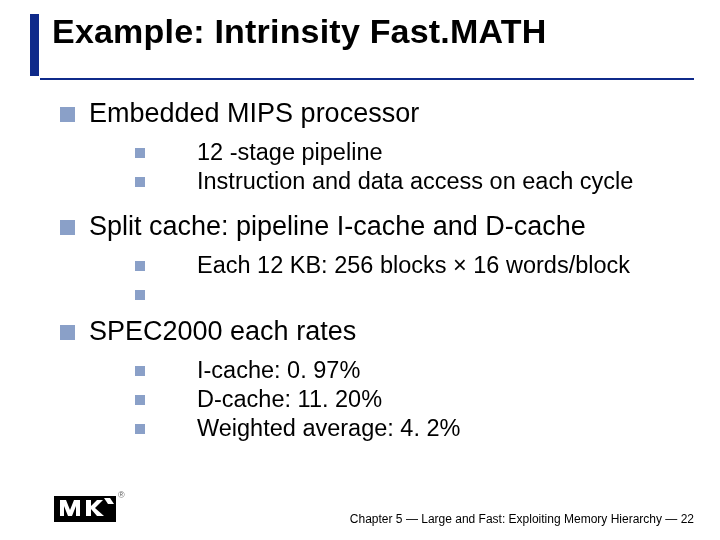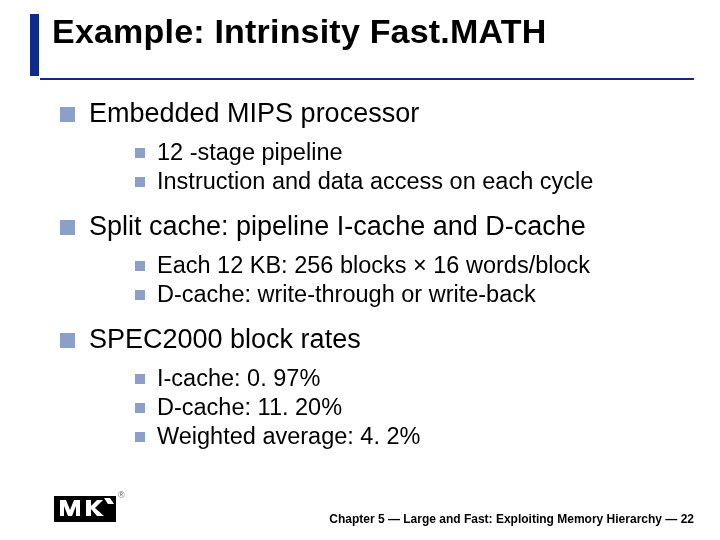--- a/index.html
+++ b/index.html
@@ -9,25 +9,25 @@
   .title { font-size: 34px; font-weight: 700; letter-spacing: 0.2px; margin-left: -8px; }
   .underline { position: absolute; top: 78px; left: 40px; right: 26px; height: 2px; background: #0f2a8a; }
   .content { margin-top: 42px; }
   ul { list-style: none; margin-top: 47px; }
   li { display: flex; align-items: flex-start; }
   .sq { display: inline-block; background: #8aa0c8; flex-shrink: 0; }
   .lvl1 > li { margin-top: 10px; }
   .lvl1 > li > .sq { width: 15px; height: 15px; margin-top: 9px; margin-right: 14px; }
   .lvl1-text { font-size: 27px; }
   .lvl2 { margin-left: 46px; margin-top: 8px; margin-bottom: 6px; }
-  .lvl2 > li { margin-top: 2px; }
+  .lvl2 > li { margin-top: 2px; gap: 40px; }
   .lvl2 > li > .sq { width: 10px; height: 10px; margin-top: 9px; margin-right: 12px; }
   .lvl2-text { font-size: 23.5px; }
   .li-body { display: flex; flex-direction: column; }
-  .footer { position: absolute; bottom: 14px; right: 26px; font-size: 12px; font-weight: 700; }
+  .footer { position: absolute; bottom: 14px; right: 26px; font-size: 12px; font-weight: 400; }
   .logo { position: absolute; bottom: 10px; left: 54px; }
   .logo svg { width: 62px; height: 36px; }
   .reg { position: absolute; bottom: 40px; left: 118px; font-size: 9px; color: #666; }
 </style>
 </head>
 <body>
 
 <div class="slide">
   <div class="title-bar"></div>
   <h1 class="title">Example: Intrinsity Fast.MATH</h1>
@@ -57,30 +57,29 @@
         <span class="sq"></span>
         <div class="li-body">
           <span class="lvl1-text">Split cache: pipeline I-cache and D-cache</span>
           <ul class="lvl2">
             <li>
                 <span class="sq"></span>
                 <span class="lvl2-text">Each 12 KB: 256 blocks × 16 words/block</span>
               </li>
             <li>
                 <span class="sq"></span>
-                <span class="lvl2-text">D-cache: write-through or write-back</span>
               </li>
           </ul>
         </div>
       </li>
 
       <li>
         <span class="sq"></span>
         <div class="li-body">
-          <span class="lvl1-text">SPEC2000 block rates</span>
+          <span class="lvl1-text">SPEC2000 each rates</span>
           <ul class="lvl2">
             <li>
                 <span class="sq"></span>
                 <span class="lvl2-text">I-cache: 0. 97%</span>
               </li>
             <li>
                 <span class="sq"></span>
                 <span class="lvl2-text">D-cache: 11. 20%</span>
               </li>
             <li>

